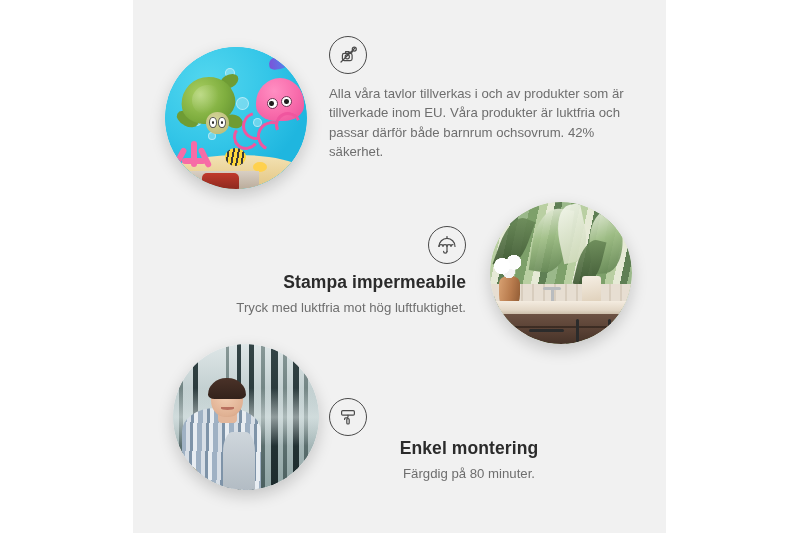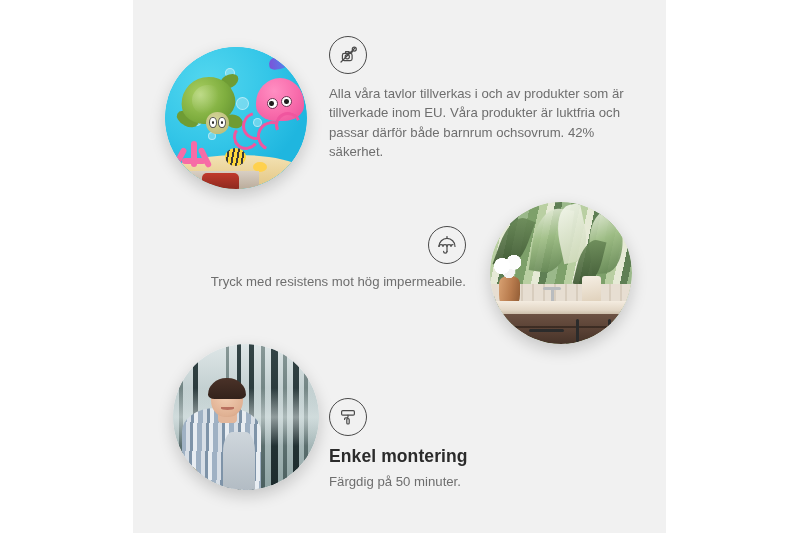--- a/index.html
+++ b/index.html
@@ -376,21 +376,22 @@
       <div class="icon-circle" style="margin-left:auto;">
         <svg width="24" height="24" viewBox="0 0 24 24" fill="none" stroke="#4a4a4a" stroke-width="1.2" stroke-linecap="round" stroke-linejoin="round">
           <path d="M4 13.4a8 8 0 0 1 16 0"></path>
           <path d="M4 13.4c0-1 .9-1.8 2-1.8s2 .8 2 1.8c0-1 .9-1.8 2-1.8s2 .8 2 1.8c0-1 .9-1.8 2-1.8s2 .8 2 1.8c0-1 .9-1.8 2-1.8"></path>
           <line x1="12" y1="13.4" x2="12" y2="18.4"></line>
           <path d="M12 18.4a1.7 1.7 0 0 1-3.4 0"></path>
           <line x1="12" y1="5.4" x2="12" y2="3.6"></line>
         </svg>
       </div>
       <div class="feature-text" style="position:relative; margin-top:8px; text-align:right;">
-        <div class="feat-body">Tryck med resistens mot hög impermeabile.</div>
+        <div class="feat-title">Stampa impermeabile</div>
+        <div class="feat-body">Tryck med luktfria mot hög luftfuktighet.</div>
       </div>
     </div>
 
     <div class="photo" style="left:40px; top:344px; width:146px; height:146px;">
       <div class="photo-inner">
         <div class="forest"></div>
 
         <div class="trunk" style="left:52%;width:5px;"></div>
         <div class="trunk light" style="left:60%;width:4px;"></div>
         <div class="trunk" style="left:67%;width:7px;"></div>
@@ -419,20 +420,20 @@
     </div>
 
     <div class="feature" style="left:196px; top:398px; width:280px;">
       <div class="icon-circle">
         <svg width="24" height="24" viewBox="0 0 24 24" fill="none" stroke="#4a4a4a" stroke-width="1.2" stroke-linecap="round" stroke-linejoin="round">
           <rect x="5.6" y="5.6" width="12.8" height="4.6" rx="1.2"></rect>
           <path d="M12 10.2v1.6a1 1 0 0 1-1 1H9.6a1 1 0 0 0-1 1v.6"></path>
           <rect x="10.8" y="13.6" width="2.4" height="5.4" rx="1"></rect>
         </svg>
       </div>
-      <div class="feature-text" style="position:relative; margin-top:10px; text-align:left;">
+      <div class="feature-text" style="position:relative; margin-top:2px; text-align:center;">
         <div class="feat-title">Enkel montering</div>
-        <div class="feat-body">Färgdig på 50 minuter.</div>
+        <div class="feat-body">Färgdig på 80 minuter.</div>
       </div>
     </div>
 
   </div>
 </div>
 
 </body></html>

